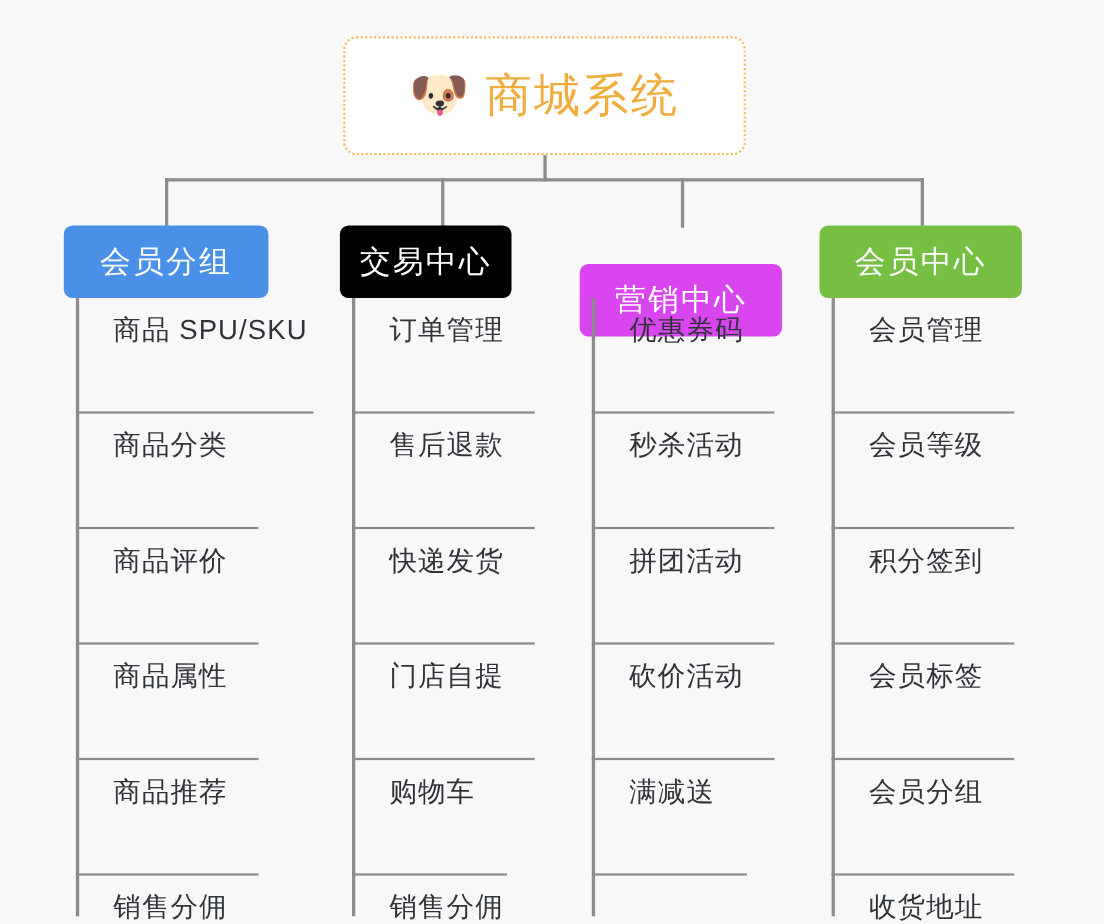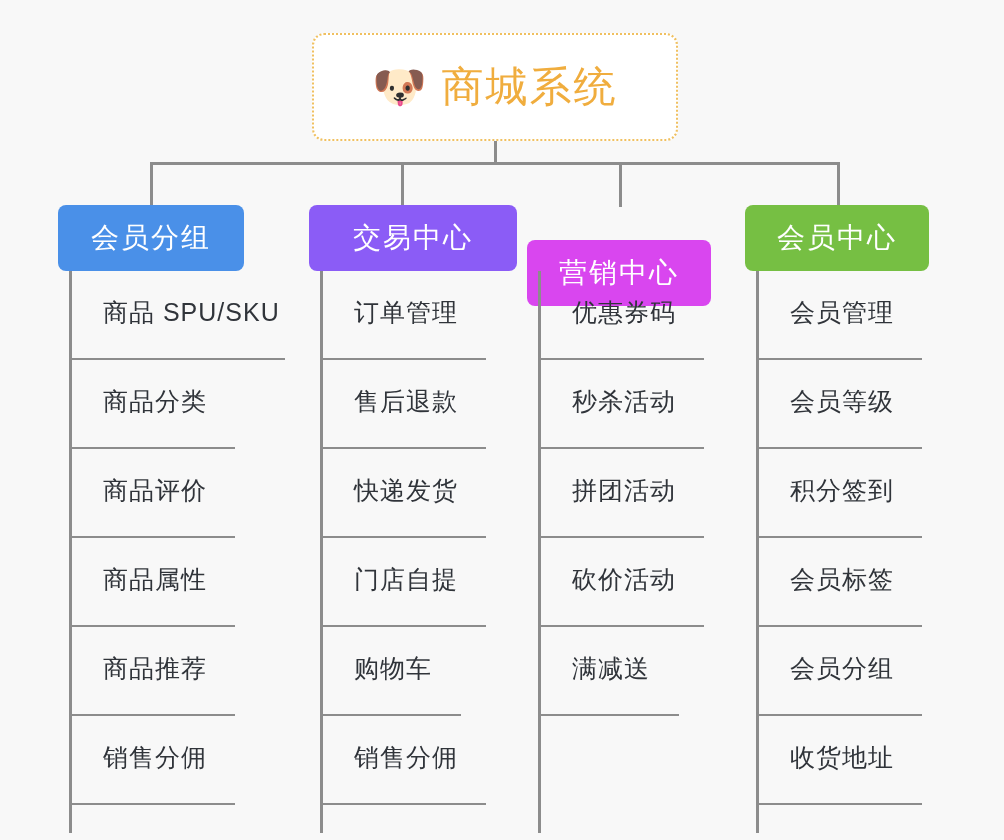--- a/index.html
+++ b/index.html
@@ -90,23 +90,24 @@
     position: absolute;
     left: 11px;
     top: 66px;
   }
   .item {
     position: relative;
     height: 89px;
     box-sizing: border-box;
     border-bottom: 2px solid #8c8c8c;
     display: flex;
-    align-items: center;
+    align-items: flex-start;
     padding-left: 34px;
     padding-bottom: 4px;
+    margin-top: 16px;
   }
   .item-label {
     font-size: 25px;
     color: #30343a;
     line-height: 1.1;
     white-space: nowrap;
     letter-spacing: 1px;
   }
 </style>
 </head>
@@ -147,21 +148,21 @@
       <div class="item" style="width:166px;">
         <span class="item-label">商品推荐</span>
       </div>
       <div class="item" style="width:166px;">
         <span class="item-label">销售分佣</span>
       </div>
     </div>
   </div>
 
   <div class="column" style="left:309px; width:184px;">
-    <div class="cat-box" style="background:#8b5cf6; width:208px;">
+    <div class="cat-box" style="background:#000000; width:156px;">
       <span>交易中心</span>
     </div>
     <div class="trunk" style="height:562px;"></div>
     <div class="items">
       <div class="item" style="width:166px;">
         <span class="item-label">订单管理</span>
       </div>
       <div class="item" style="width:166px;">
         <span class="item-label">售后退款</span>
       </div>

